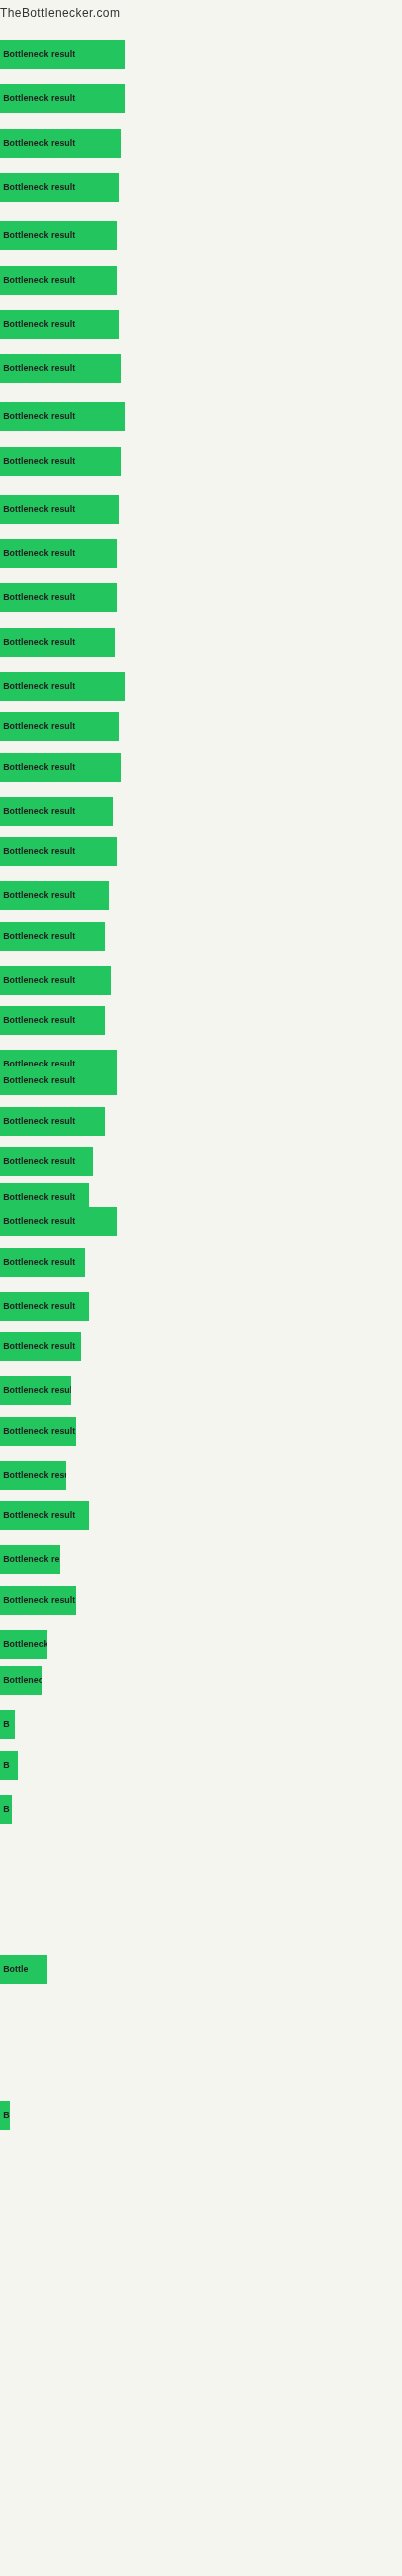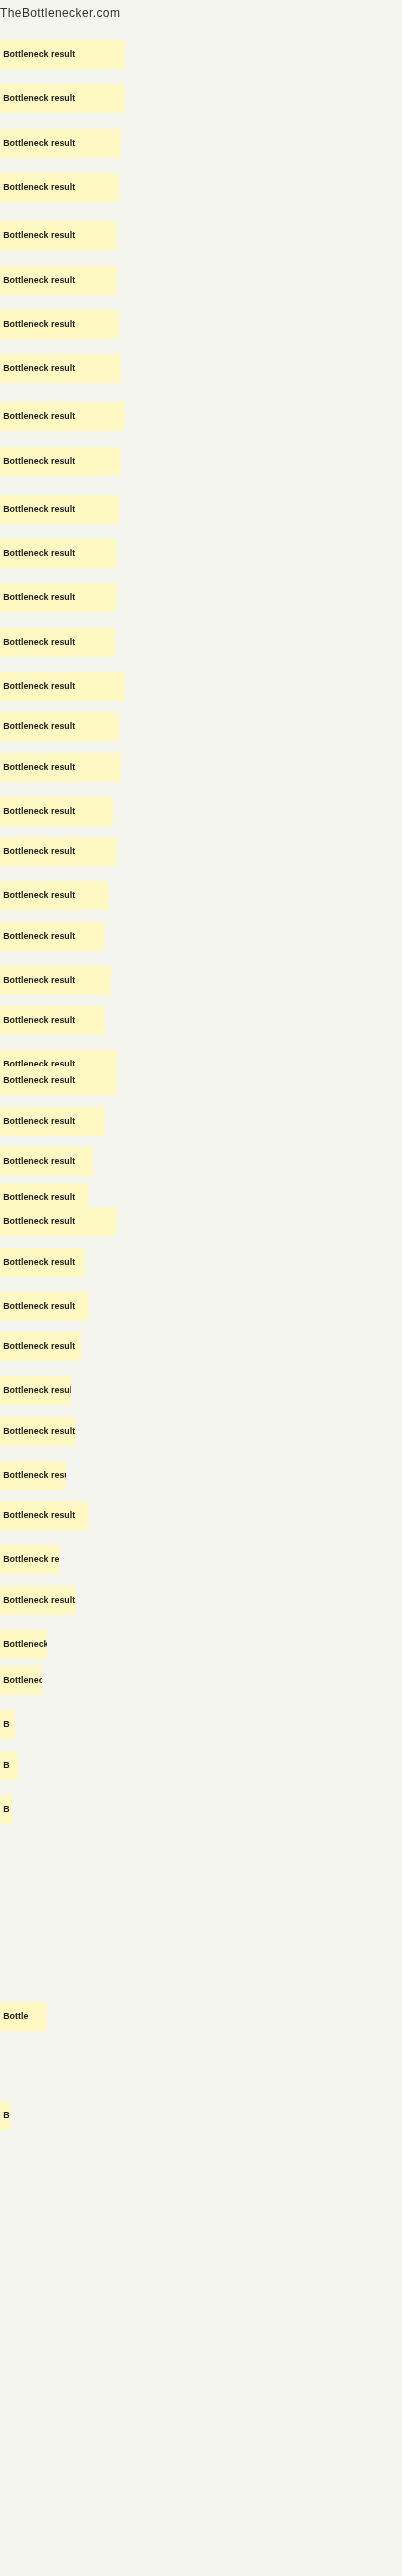--- a/index.html
+++ b/index.html
@@ -24,21 +24,21 @@
     .chart-area {
       position: relative;
       width: 403px;
       height: 2544px;
       overflow: hidden;
     }
     .bar-item {
       position: absolute;
       left: 0;
       height: 29px;
-      background: #fef9c3;
+      background: #22c55e;
       display: flex;
       align-items: center;
       padding-left: 3.2px;
       font-size: 8.9px;
       color: #222;
       font-weight: bold;
       white-space: nowrap;
       overflow: hidden;
     }
   </style>
@@ -85,16 +85,16 @@
     <div class="bar-item" style="top: 1393px; width: 76px;">Bottleneck result</div>
     <div class="bar-item" style="top: 1437px; width: 66px;">Bottleneck result</div>
     <div class="bar-item" style="top: 1477px; width: 89px;">Bottleneck result</div>
     <div class="bar-item" style="top: 1521px; width: 60px;">Bottleneck result</div>
     <div class="bar-item" style="top: 1562px; width: 76px;">Bottleneck result</div>
     <div class="bar-item" style="top: 1606px; width: 47px;">Bottleneck result</div>
     <div class="bar-item" style="top: 1642px; width: 42px;">Bottleneck result</div>
     <div class="bar-item" style="top: 1686px; width: 14.5px;">B</div>
     <div class="bar-item" style="top: 1727px; width: 17.7px;">B</div>
     <div class="bar-item" style="top: 1771px; width: 12px;">B</div>
-    <div class="bar-item" style="top: 1978px; width: 47px;">Bottle</div>
+    <div class="bar-item" style="top: 1931px; width: 47px;">Bottle</div>
     <div class="bar-item" style="top: 2077px; width: 9.7px;">B</div>
   </div>
 
 
 </body></html>

